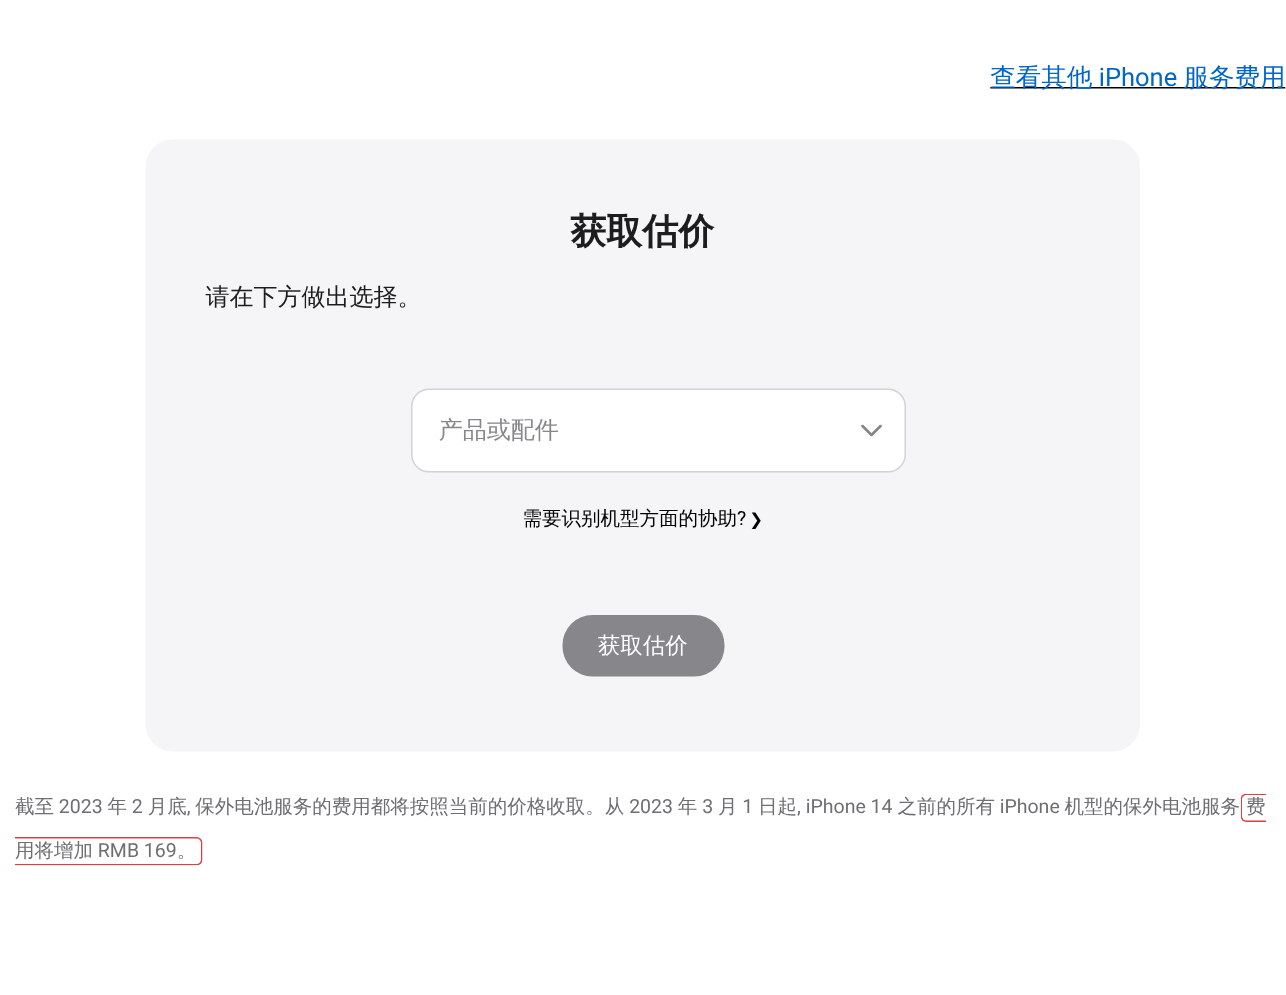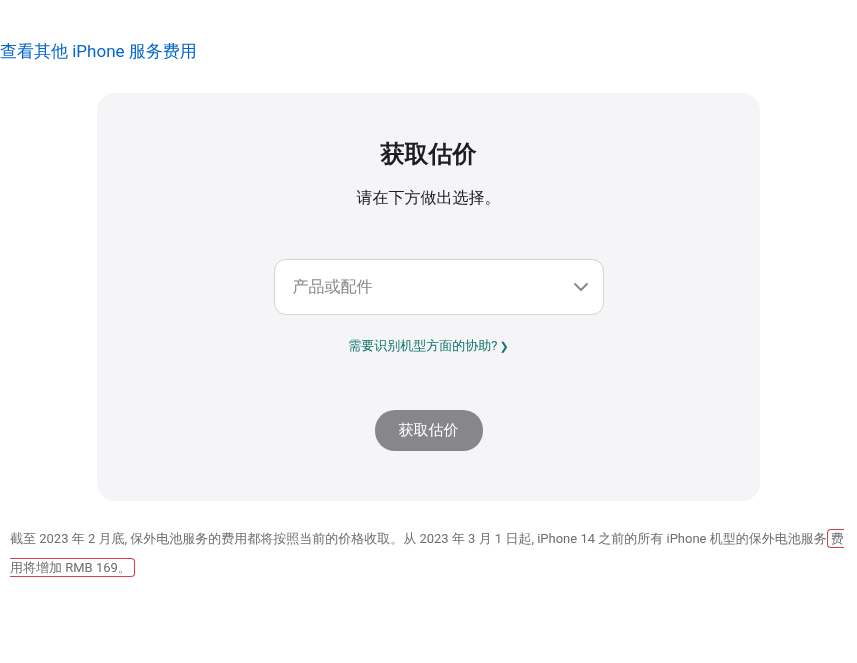--- a/index.html
+++ b/index.html
@@ -8,22 +8,23 @@
       box-sizing: border-box;
     }
     body {
       font-family: -apple-system, BlinkMacSystemFont, "Segoe UI", Roboto, Helvetica, Arial, sans-serif;
       background: #ffffff;
       width: 857px;
       height: 663px;
       overflow: hidden;
     }
     .top-link {
-      text-align: left;
+      text-align: right;
       padding: 40px 0 30px;
+      text-decoration: underline;
     }
     .top-link a {
       color: #0066cc;
       text-decoration: none;
       font-size: 17px;
     }
     .card {
       background: #f5f5f7;
       border-radius: 18px;
       width: 663px;
@@ -31,21 +32,20 @@
       padding: 45px 40px 50px;
     }
     .card-title {
       text-align: center;
       font-size: 24px;
       font-weight: 600;
       color: #1d1d1f;
       margin-bottom: 18px;
     }
     .card-subtitle {
-      text-align: center;
       font-size: 16px;
       color: #1d1d1f;
       margin-bottom: 50px;
     }
     .select-wrapper {
       position: relative;
       width: 350px;
       margin: 0 auto 20px;
       padding-left: 20px;
     }
@@ -74,21 +74,21 @@
       width: 14px;
       height: 8px;
       display: block;
     }
     .help-link {
       text-align: center;
       margin-top: 5px;
       margin-bottom: 55px;
     }
     .help-link a {
-      color: #0f766e;
+      color: #000000;
       text-decoration: none;
       font-size: 13px;
       text-align: right;
     }
     .help-link .arrow {
       margin-left: 2px;
       font-size: 11px;
     }
     .submit-wrapper {
       text-align: center;

